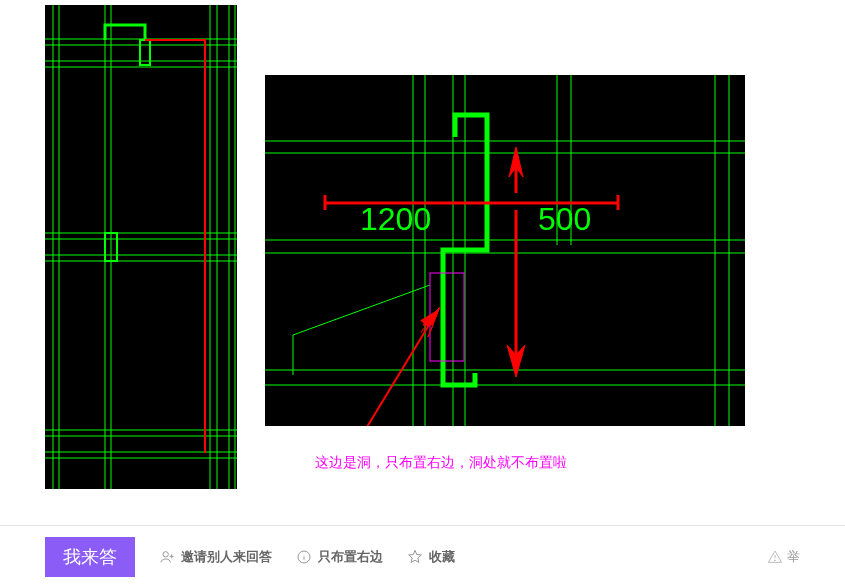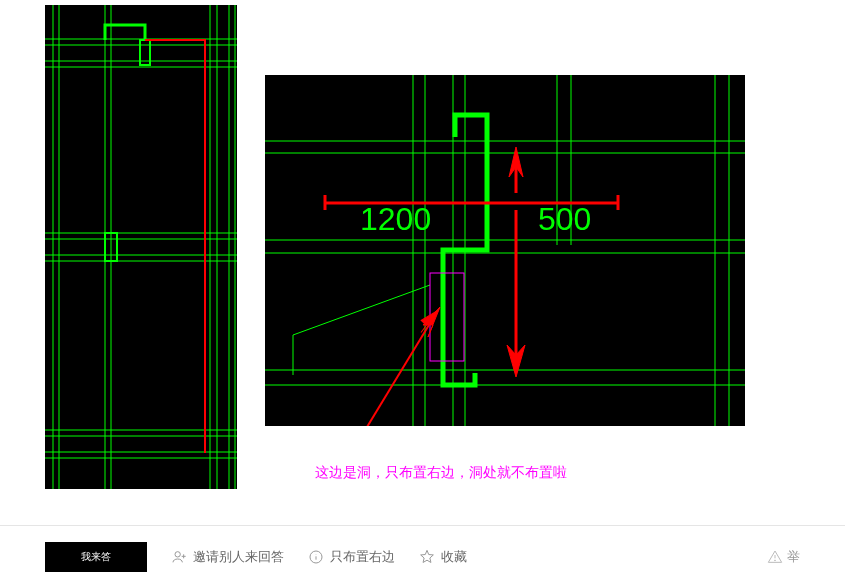--- a/index.html
+++ b/index.html
@@ -33,21 +33,21 @@
       position: absolute;
       left: 265px;
       top: 75px;
       width: 480px;
       height: 351px;
       background: #f0abfc;
     }
     .annotation-text {
       position: absolute;
       left: 315px;
-      top: 464px;
+      top: 454px;
       color: #ff00ff;
       font-size: 14px;
     }
     .dim-label {
       fill: #00ff00;
       font-size: 32px;
       font-family: Arial;
     }
     .action-bar {
       position: absolute;
@@ -55,34 +55,35 @@
       left: 0;
       right: 0;
       height: 62px;
       border-top: 1px solid #e5e5e5;
       display: flex;
       align-items: center;
       padding: 0 45px;
       gap: 24px;
     }
     .answer-btn {
-      background: #000000;
+      background: #8b5cf6;
       color: #fff;
       border: none;
-      padding: 8px 36px;
-      font-size: 10px;
+      padding: 8px 18px;
+      font-size: 18px;
       cursor: pointer;
     }
     .action-item {
       display: flex;
       align-items: center;
       gap: 6px;
       color: #666;
       font-size: 13px;
       cursor: pointer;
+      font-weight: bold;
     }
     .action-item svg {
       width: 16px;
       height: 16px;
     }
     .report-item {
       margin-left: auto;
       display: flex;
       align-items: center;
       gap: 4px;

